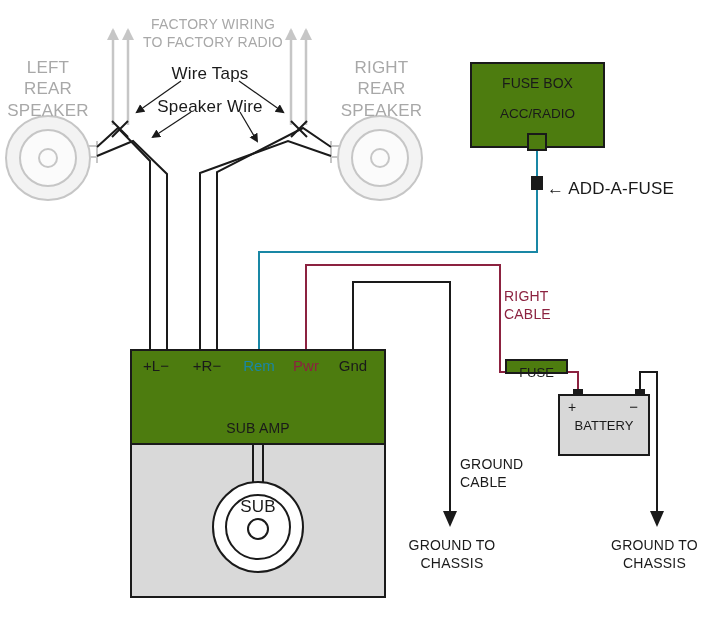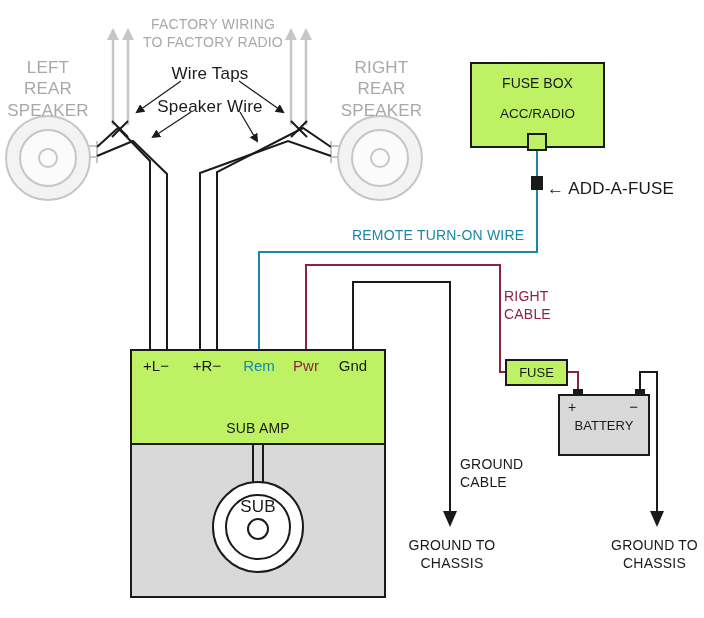--- a/index.html
+++ b/index.html
@@ -32,26 +32,26 @@
   .center { text-align: center; }
   .rightal { text-align: right; }
   .gray   { color: var(--gray-text); }
   .teal   { color: var(--teal); }
   .maroon { color: var(--maroon); }
   .f12 { font-size: 12px; }
   .f13 { font-size: 17px; }
   .f14 { font-size: 14px; }
 
   
-  .box { position: absolute; border: 2px solid var(--wire-black); background: #bef264; }
+  .box { position: absolute; border: 2px solid var(--wire-black); background: #4d7c0f; }
   .fusebox { left: 470px; top: 62px; width: 135px; height: 86px; }
   .fusebox .title { margin-top: 11px; text-align: center; font-size: 14px; }
   .fusebox .circuit { margin-top: 15px; text-align: center; font-size: 13.5px; }
   .fuse-connector { left: 527px; top: 133px; width: 20px; height: 18px; z-index: 3; }
-  .inline-fuse { left: 505px; top: 359px; width: 63px; height: 27px; font-size: 13px; text-align: center; line-height: 23px; }
+  .inline-fuse { left: 505px; top: 359px; width: 63px; height: 15px; font-size: 13px; text-align: center; line-height: 23px; }
   .battery { left: 558px; top: 394px; width: 92px; height: 62px; background: var(--battery-gray); font-size: 13px; }
   .battery .plus  { position: absolute; left: 8px;  top: 3px; font-size: 14px; }
   .battery .minus { position: absolute; right: 10px; top: 2px; font-size: 15px; }
   .battery .bname { position: absolute; left: 0; right: 0; top: 22px; text-align: center; }
 
   .amp { left: 130px; top: 349px; width: 256px; height: 249px; }
   .amp-gray { left: 130px; top: 443px; width: 256px; height: 155px; background: var(--panel-gray); border: 2px solid var(--wire-black); }
   .port-line { position: absolute; width: 2px; height: 37px; top: 445px; background: var(--wire-black); }
   .circle { position: absolute; border: 2px solid var(--wire-black); border-radius: 50%; background: #ffffff; }
   .sub-outer { left: 212px; top: 481px; width: 92px; height: 92px; }
@@ -132,21 +132,20 @@
   <div class="lbl center f13" style="left:150px; top:63px; width:120px;">Wire Taps</div>
   <div class="lbl center f13" style="left:150px; top:96px; width:120px;">Speaker Wire</div>
   <div class="lbl f13" style="left:547px; top:178px;">← ADD-A-FUSE</div>
 
   <div class="box fusebox">
     <div class="title">FUSE BOX</div>
     <div class="circuit">ACC/RADIO</div>
   </div>
   <div class="box fuse-connector"></div>
 
-  <div class="lbl teal f14" style="left:352px; top:227px;">REMOTE TURN-ON WIRE</div>
   <div class="lbl maroon f14" style="left:504px; top:288px;">RIGHT
 CABLE</div>
   <div class="lbl f14" style="left:460px; top:456px;">GROUND
 CABLE</div>
 
   <div class="box inline-fuse">
     <span>FUSE</span>
   </div>
   <div class="box battery">
     <span class="plus">+</span>

